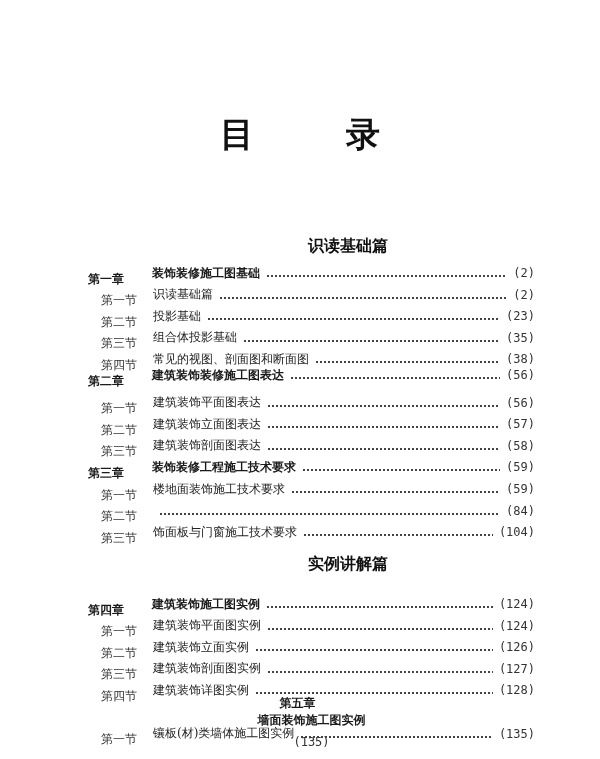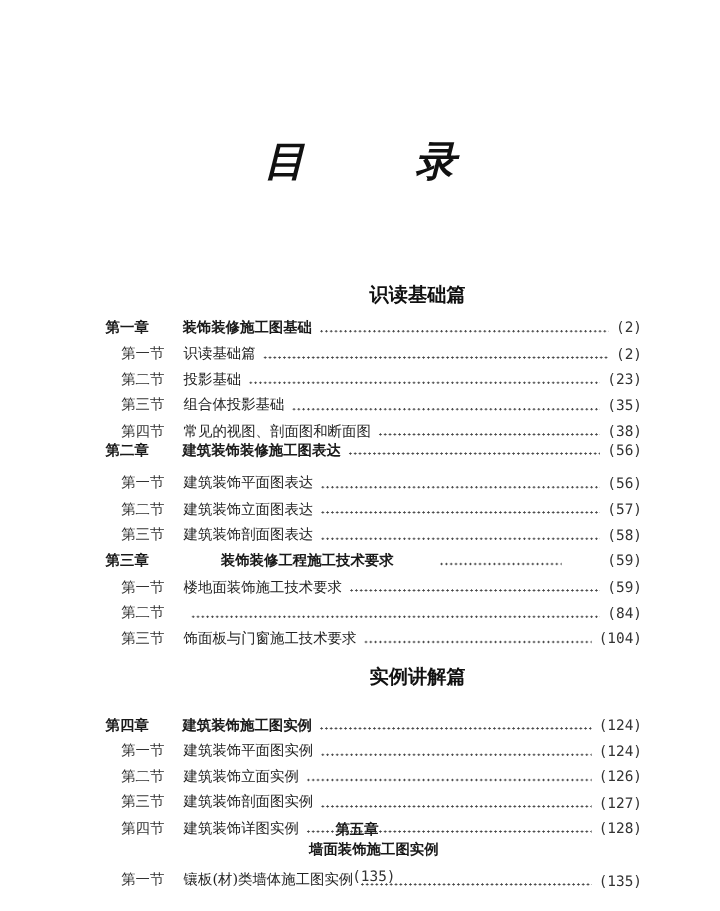--- a/index.html
+++ b/index.html
@@ -3,33 +3,33 @@
 <meta charset="utf-8">
 <style>
   html, body { margin: 0; padding: 0; }
   body {
     width: 600px; height: 759px; background: #ffffff; position: relative; overflow: hidden;
     font-family: "DejaVu Serif", "Liberation Serif", serif; color: #1a1a1a;
   }
   .page-title {
     position: absolute; left: 0; width: 600px; top: 112px; text-align: center;
     font-family: "DejaVu Sans", sans-serif; font-weight: bold; font-size: 34px; letter-spacing: 40px;
-    text-indent: 40px; color: #111; font-style: italic;
+    text-indent: 40px; color: #111;
   }
   .part-title {
     position: absolute; left: 0; width: 600px; text-align: center;
     font-family: "DejaVu Sans", sans-serif; font-weight: bold; font-size: 16px; color: #111; margin-left: 48px;
   }
   .toc-row {
     position: absolute; right: 65px; height: 20px; display: flex; align-items: center;
     font-size: 12px; white-space: nowrap;
   }
   .toc-row.chapter { left: 88px; font-family: "DejaVu Sans", sans-serif; font-weight: bold; font-size: 12px; }
   .toc-row.section { left: 101px; align-items: center; }
-  .toc-row .num { display: inline-block; }
+  .toc-row .num { display: inline-block; margin-top: 12px; }
   .toc-row.chapter .num { width: 64px; }
   .toc-row.section .num { width: 52px; font-weight: normal; color: #333; }
   .toc-row .title { flex: 0 0 auto; }
   .toc-row.section .title { color: #222; }
   .toc-row .leader {
     flex: 1 1 auto; margin: 0 6px; height: 2px; align-self: center; margin-top: 6px;
     background-image: radial-gradient(circle, #444 0.8px, transparent 1px);
     background-size: 4px 2px; background-repeat: repeat-x;
   }
   .toc-row .page {
@@ -91,21 +91,21 @@
       <span class="title">建筑装饰立面图表达</span>
       <span class="leader"></span>
       <span class="page">(57)</span>
     </div>
     <div class="toc-row section" style="top: 435.8px;">
       <span class="num">第三节</span>
       <span class="title">建筑装饰剖面图表达</span>
       <span class="leader"></span>
       <span class="page">(58)</span>
     </div>
-    <div class="toc-row chapter" style="top: 457.4px; gap: 32px;">
+    <div class="toc-row chapter" style="top: 457.4px;">
       <span class="num">第三章</span>
       <span class="title">装饰装修工程施工技术要求</span>
       <span class="leader"></span>
       <span class="page">(59)</span>
     </div>
     <div class="toc-row section" style="top: 479px;">
       <span class="num">第一节</span>
       <span class="title">楼地面装饰施工技术要求</span>
       <span class="leader"></span>
       <span class="page">(59)</span>

